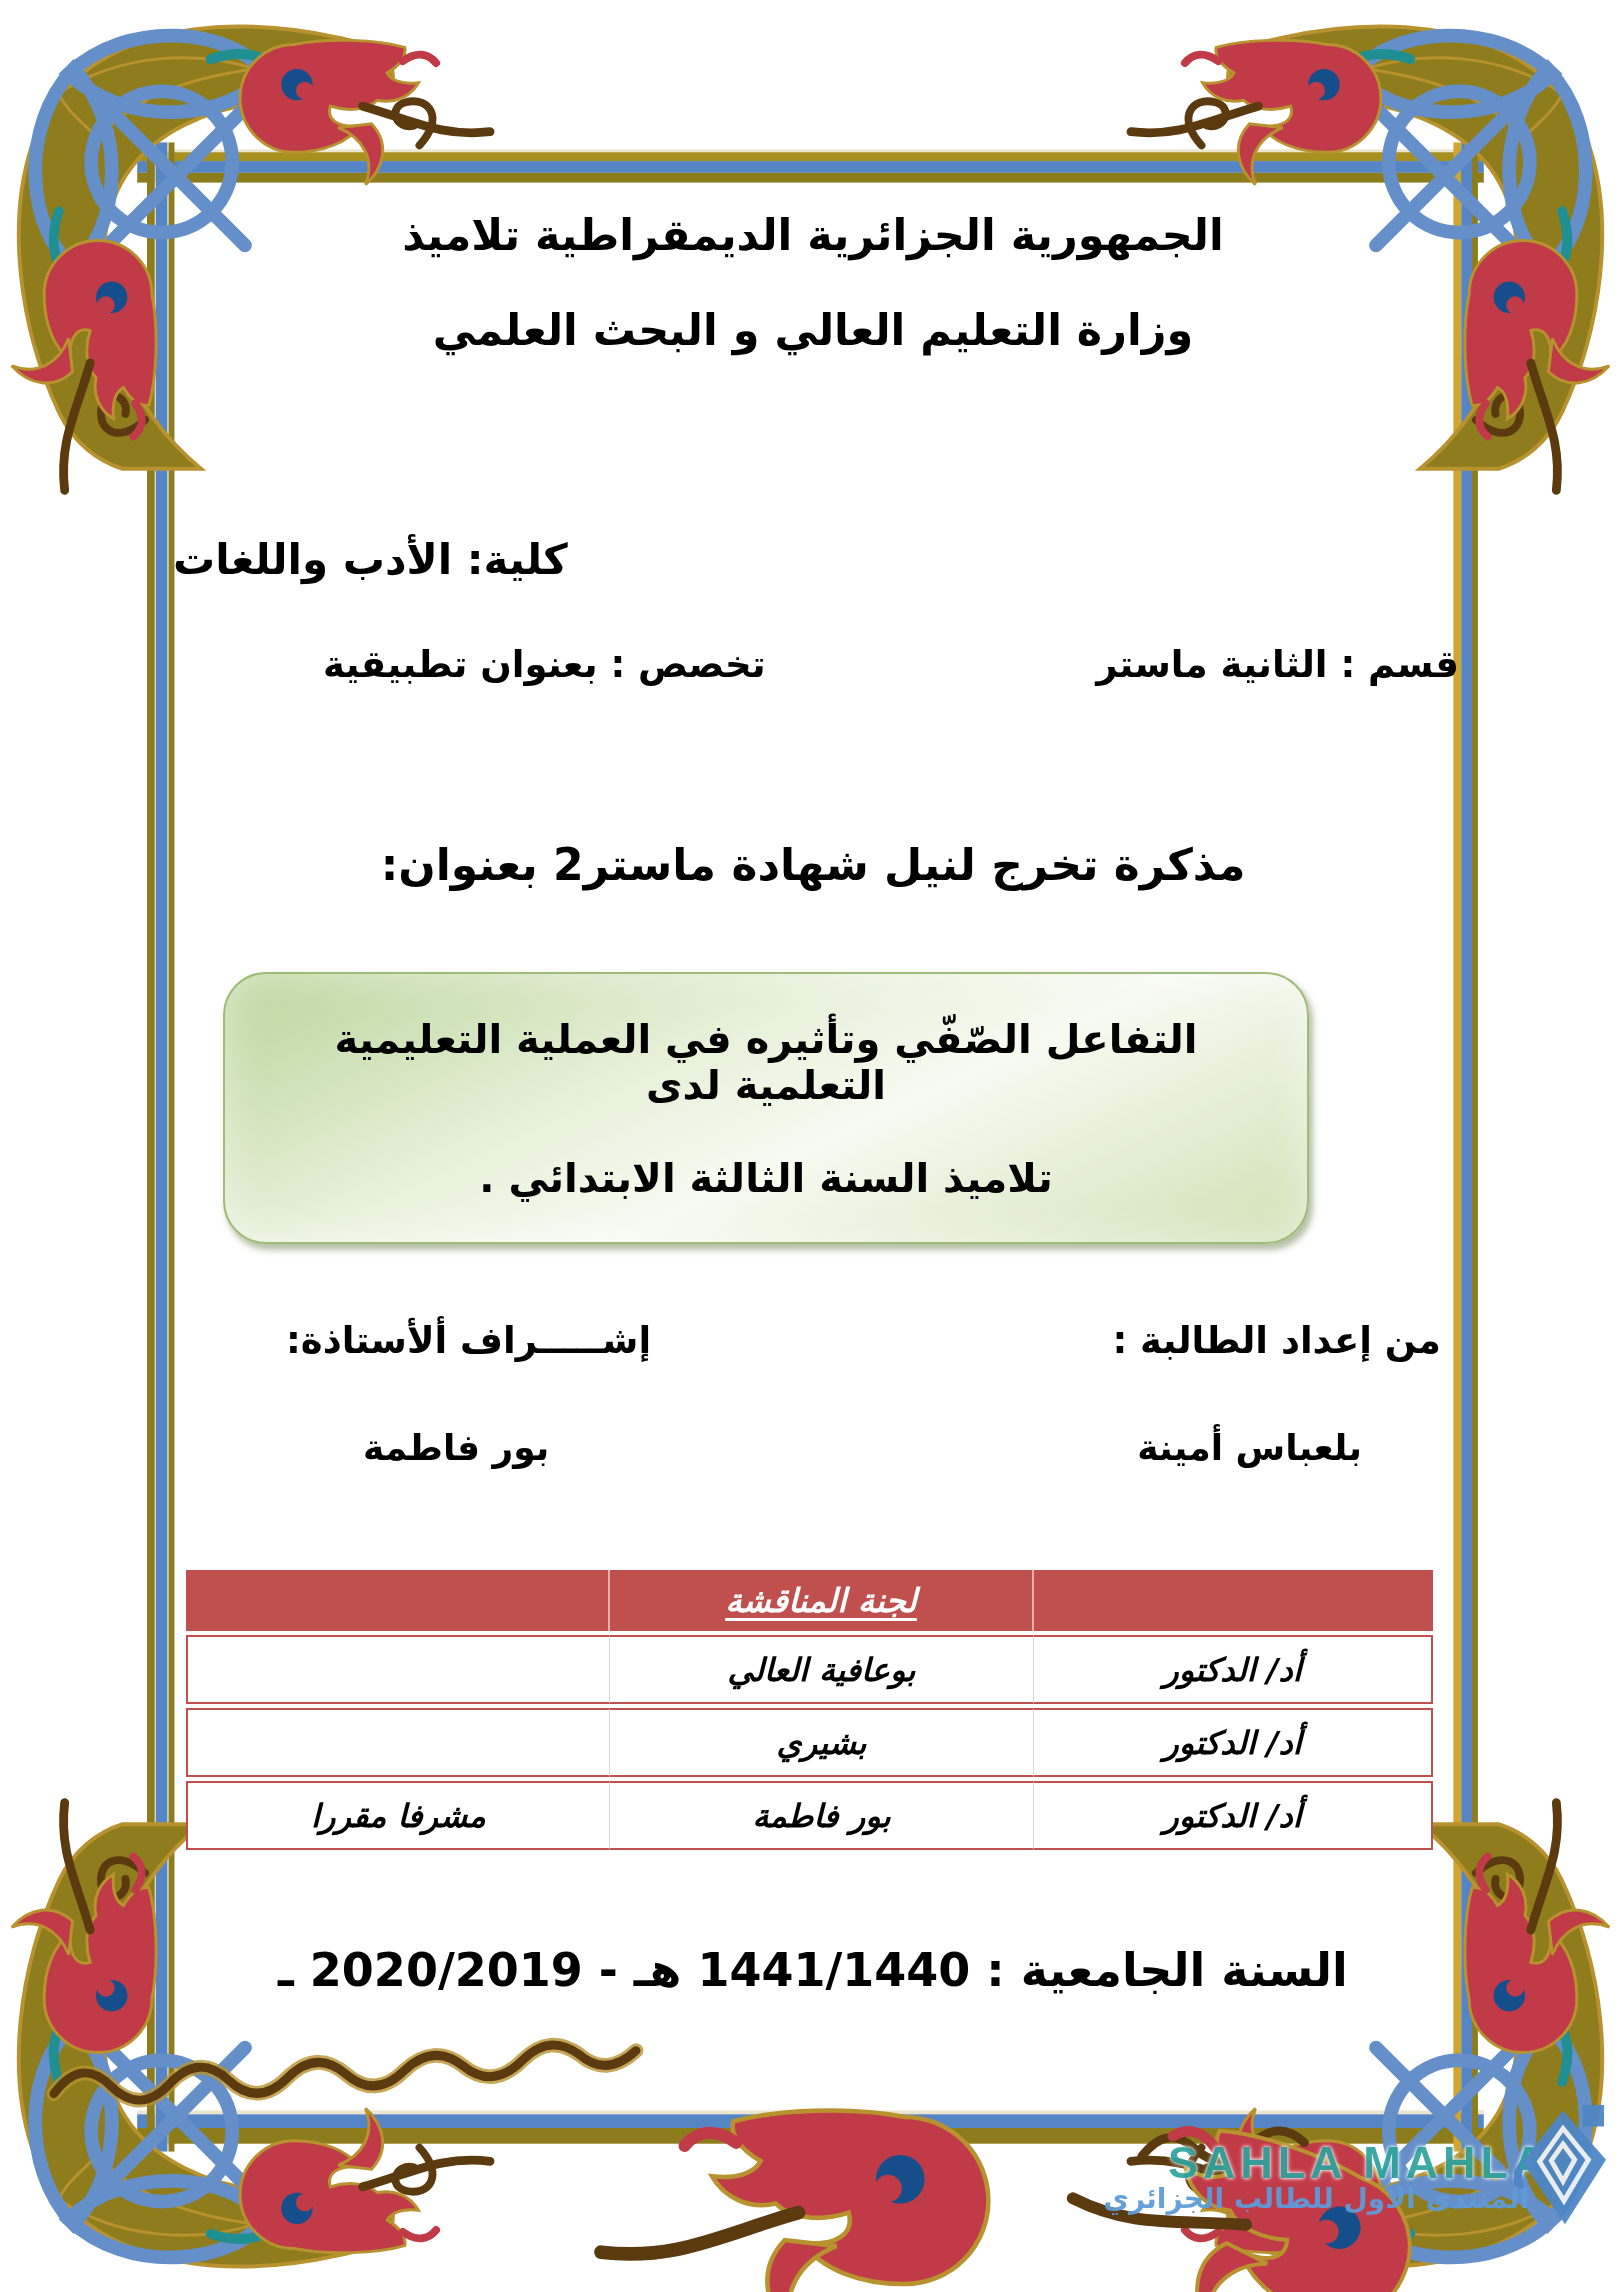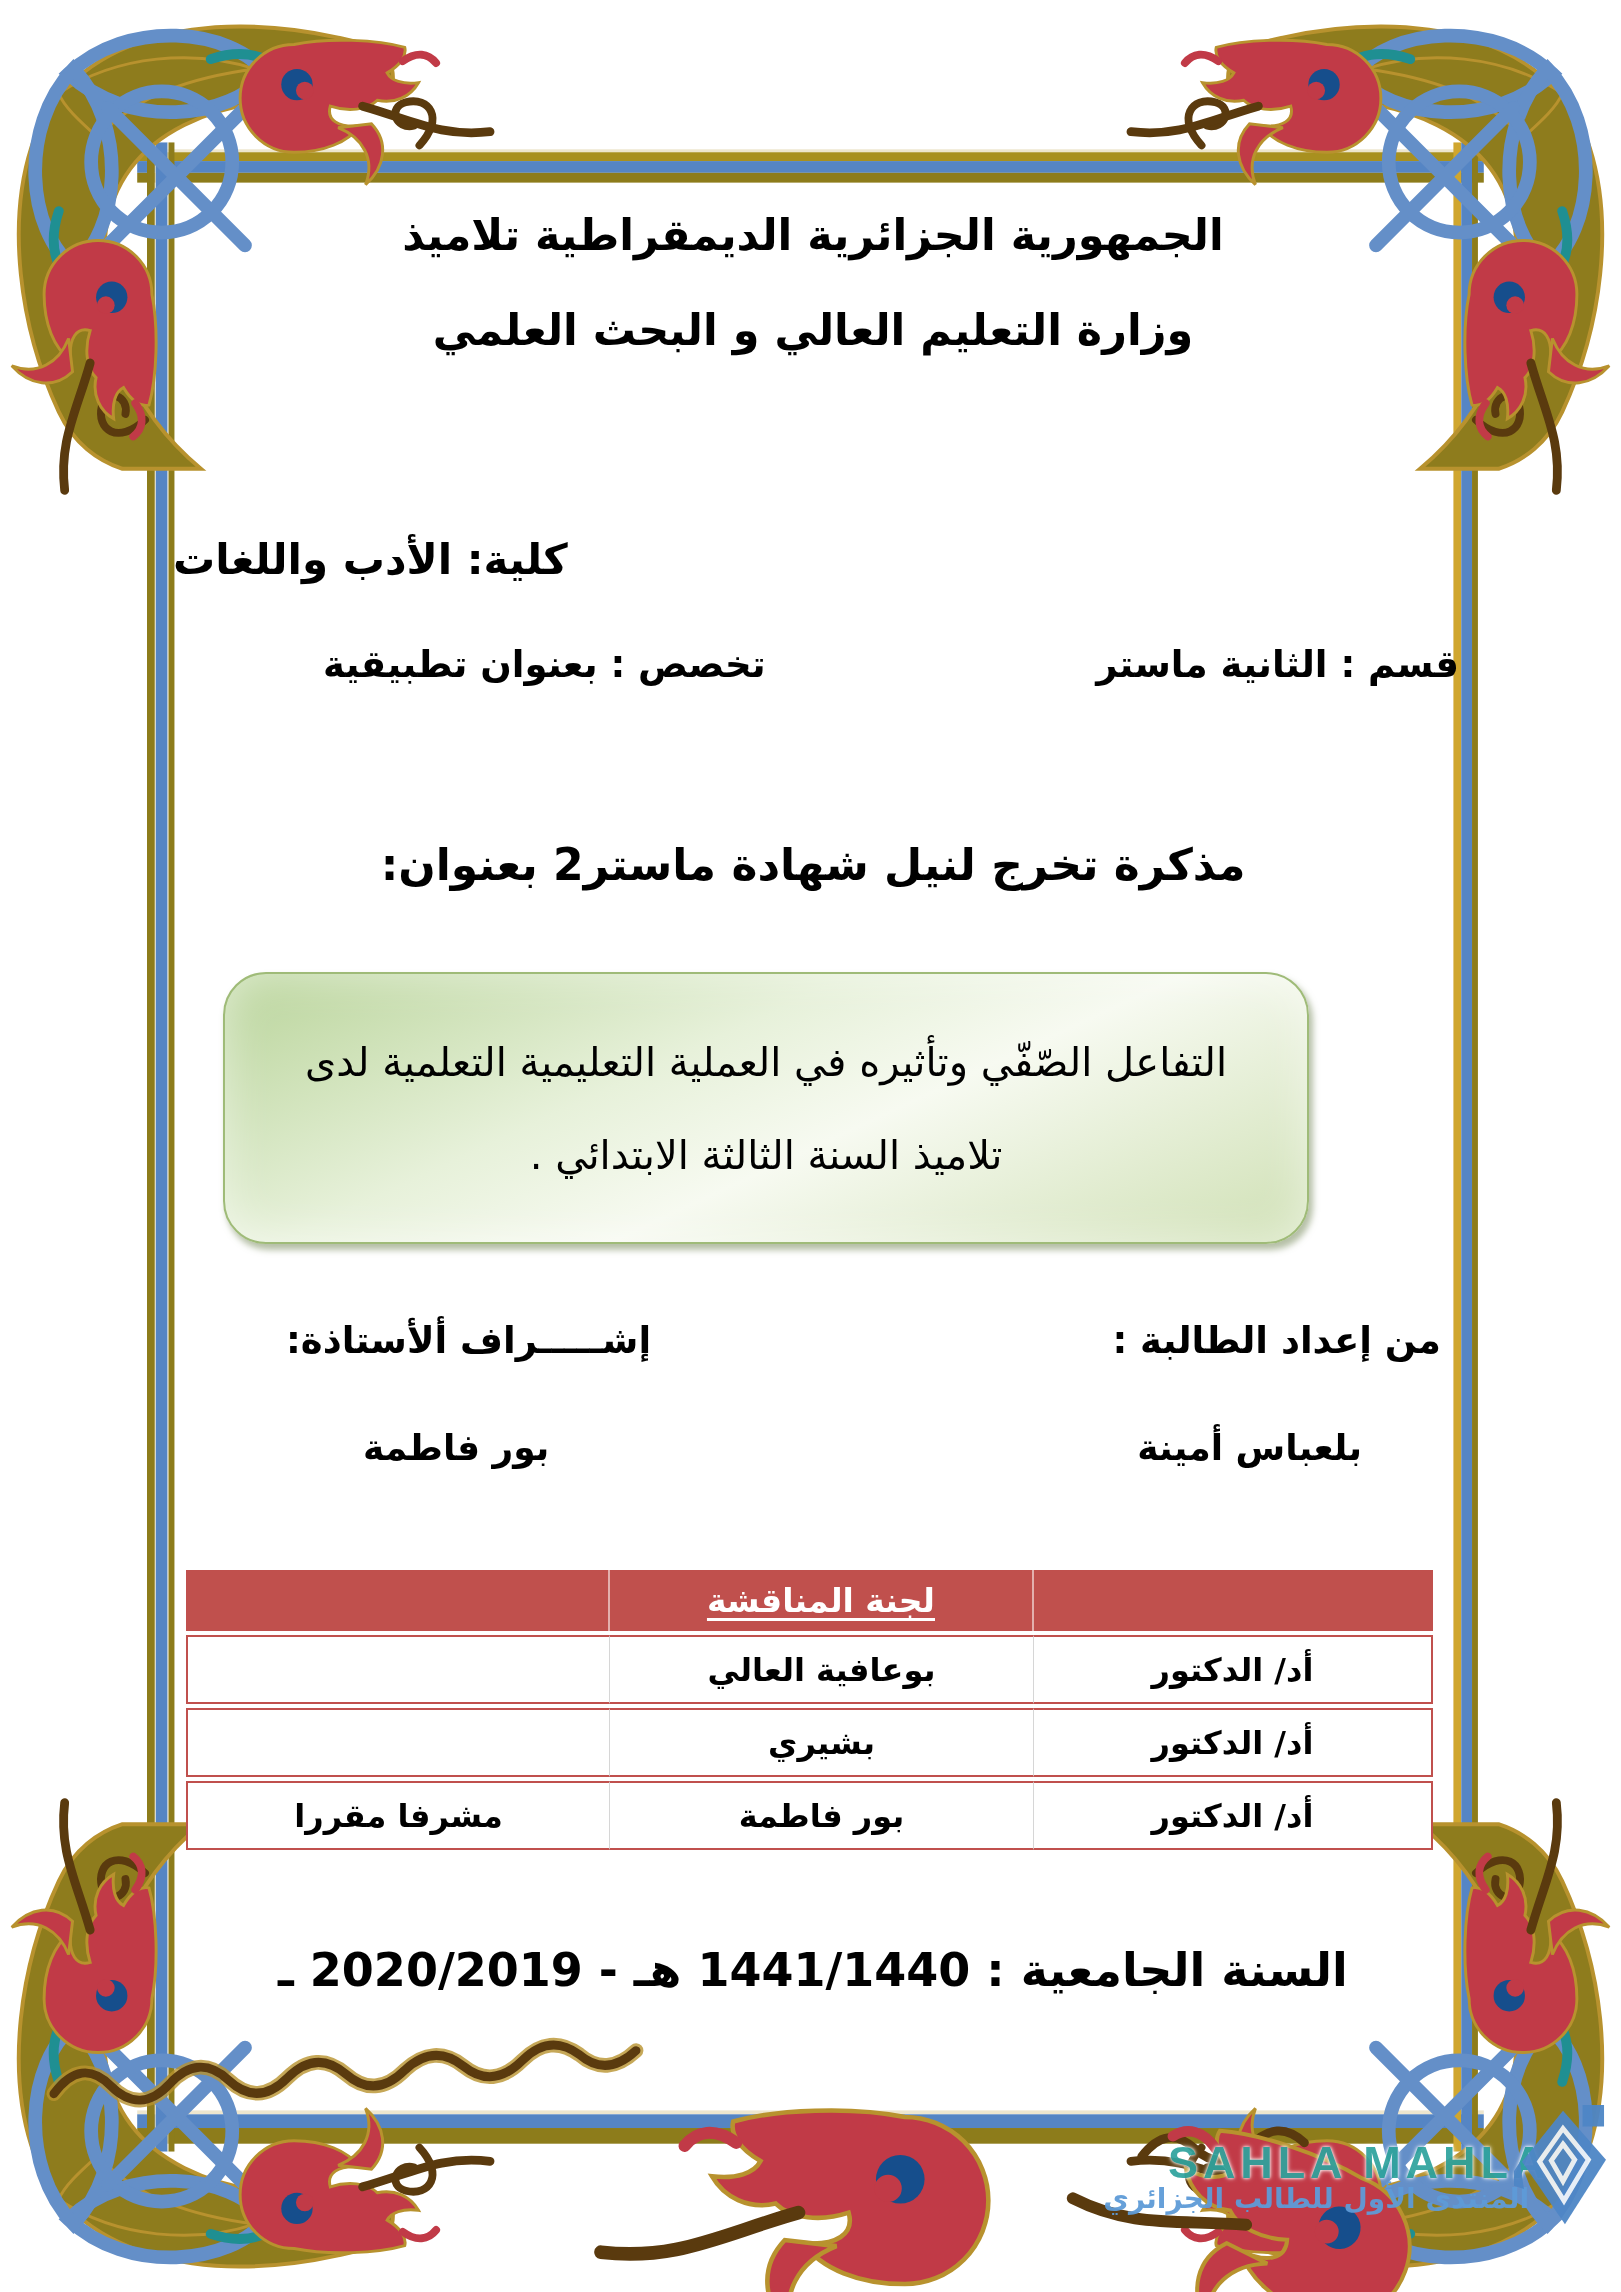--- a/index.html
+++ b/index.html
@@ -26,33 +26,33 @@
   .memo-line{
     position:absolute;top:839px;left:173px;width:1280px;text-align:center;
     font-weight:bold;font-size:44px;
   }
   .title-box{
     position:absolute;left:223px;top:972px;width:1086px;height:272px;box-sizing:border-box;
     border-radius:43px;border:2px solid var(--box_green_border,#9FBB78);
     background:linear-gradient(155deg,#b9d49a 0%,#e7f1da 38%,#f7faf1 58%,#cfe0b4 100%);
     box-shadow:3.9px 5.9px 6.9px rgba(110,130,80,.5), inset 0 0 45px rgba(255,255,255,.55);
     display:flex;flex-direction:column;justify-content:center;gap:47px;
-    text-align:center;font-weight:normal;font-size:40px;padding:9.8px 33px;
+    text-align:center;font-weight:bold;font-size:40px;padding:9.8px 33px;
   }
   .byline-label{position:absolute;font-weight:bold;font-size:37px;}
   .lbl-prepared{top:1319px;right:180px;}
   .lbl-supervision{top:1319px;left:286px;}
   .byline-name{position:absolute;font-weight:bold;font-size:36px;}
   .name-student{top:1427px;right:259px;}
   .name-supervisor{top:1427px;left:363px;}
 
   table.committee{
     position:absolute;left:186px;top:1566px;width:1247px;z-index:2;
     border-collapse:separate;border-spacing:0 4.9px;table-layout:fixed;
-    font-weight:bold;font-size:32px;
+    font-weight:bold;font-size:32px;font-style:italic;
   }
   table.committee col.c-title{width:32%;}
   table.committee col.c-name{width:34%;}
   table.committee col.c-role{width:34%;}
   table.committee thead th{
     background:var(--table_red,#C0504D);height:61px;padding:0;
   }
   table.committee thead th + th{border-right:2px solid rgba(255,255,255,.55);}
   table.committee thead th.mid{
     color:#fff;font-size:33px;text-decoration:underline;text-underline-offset:5.9px;

